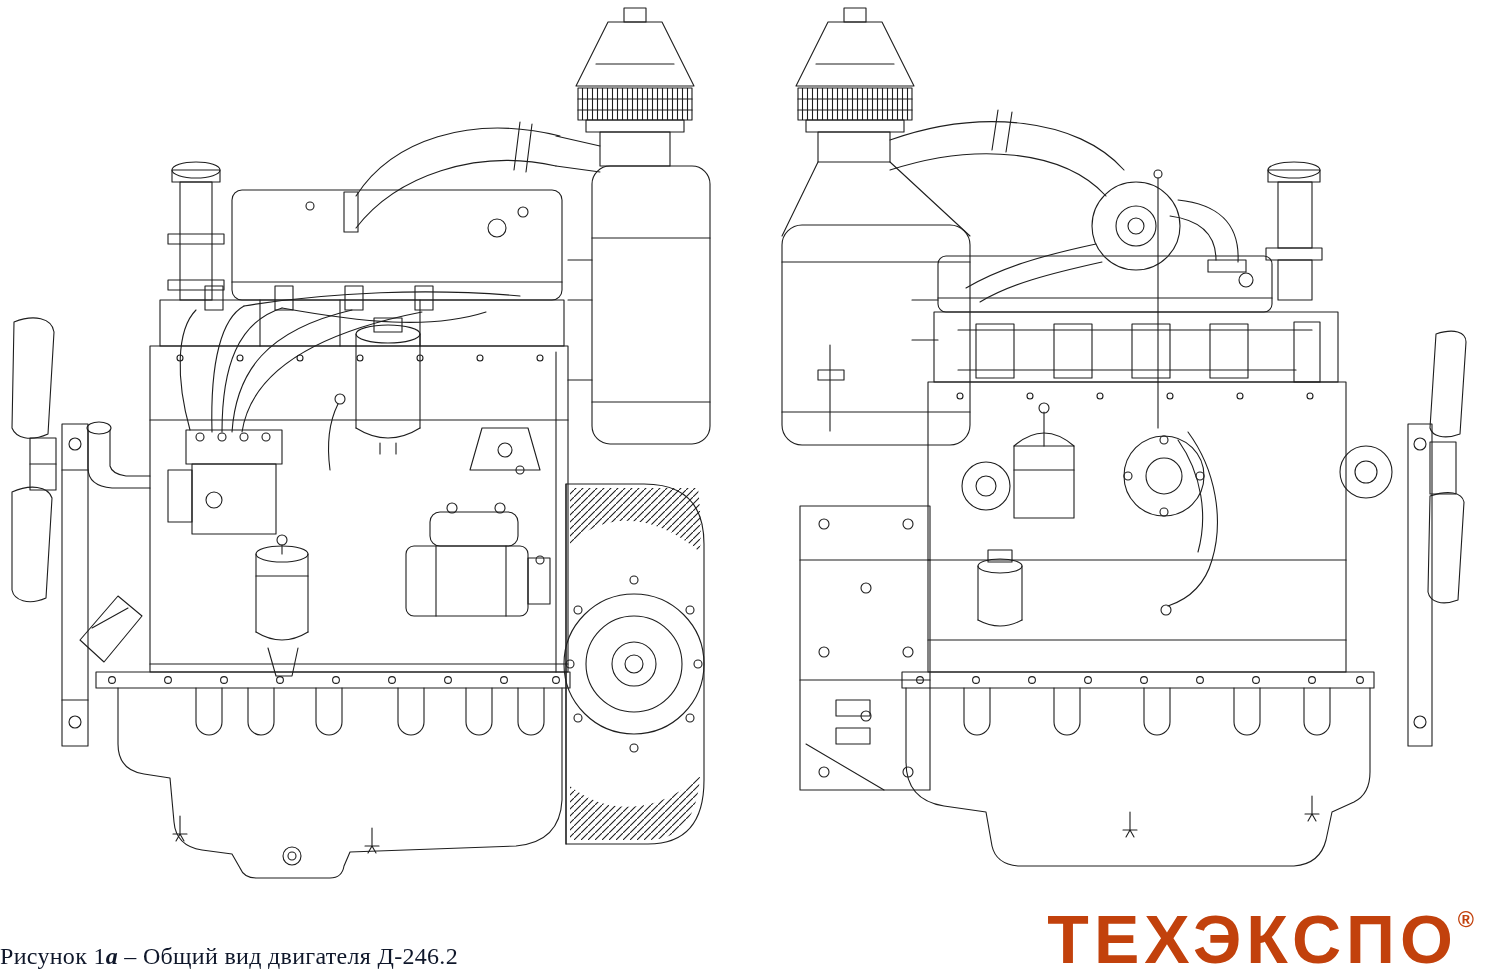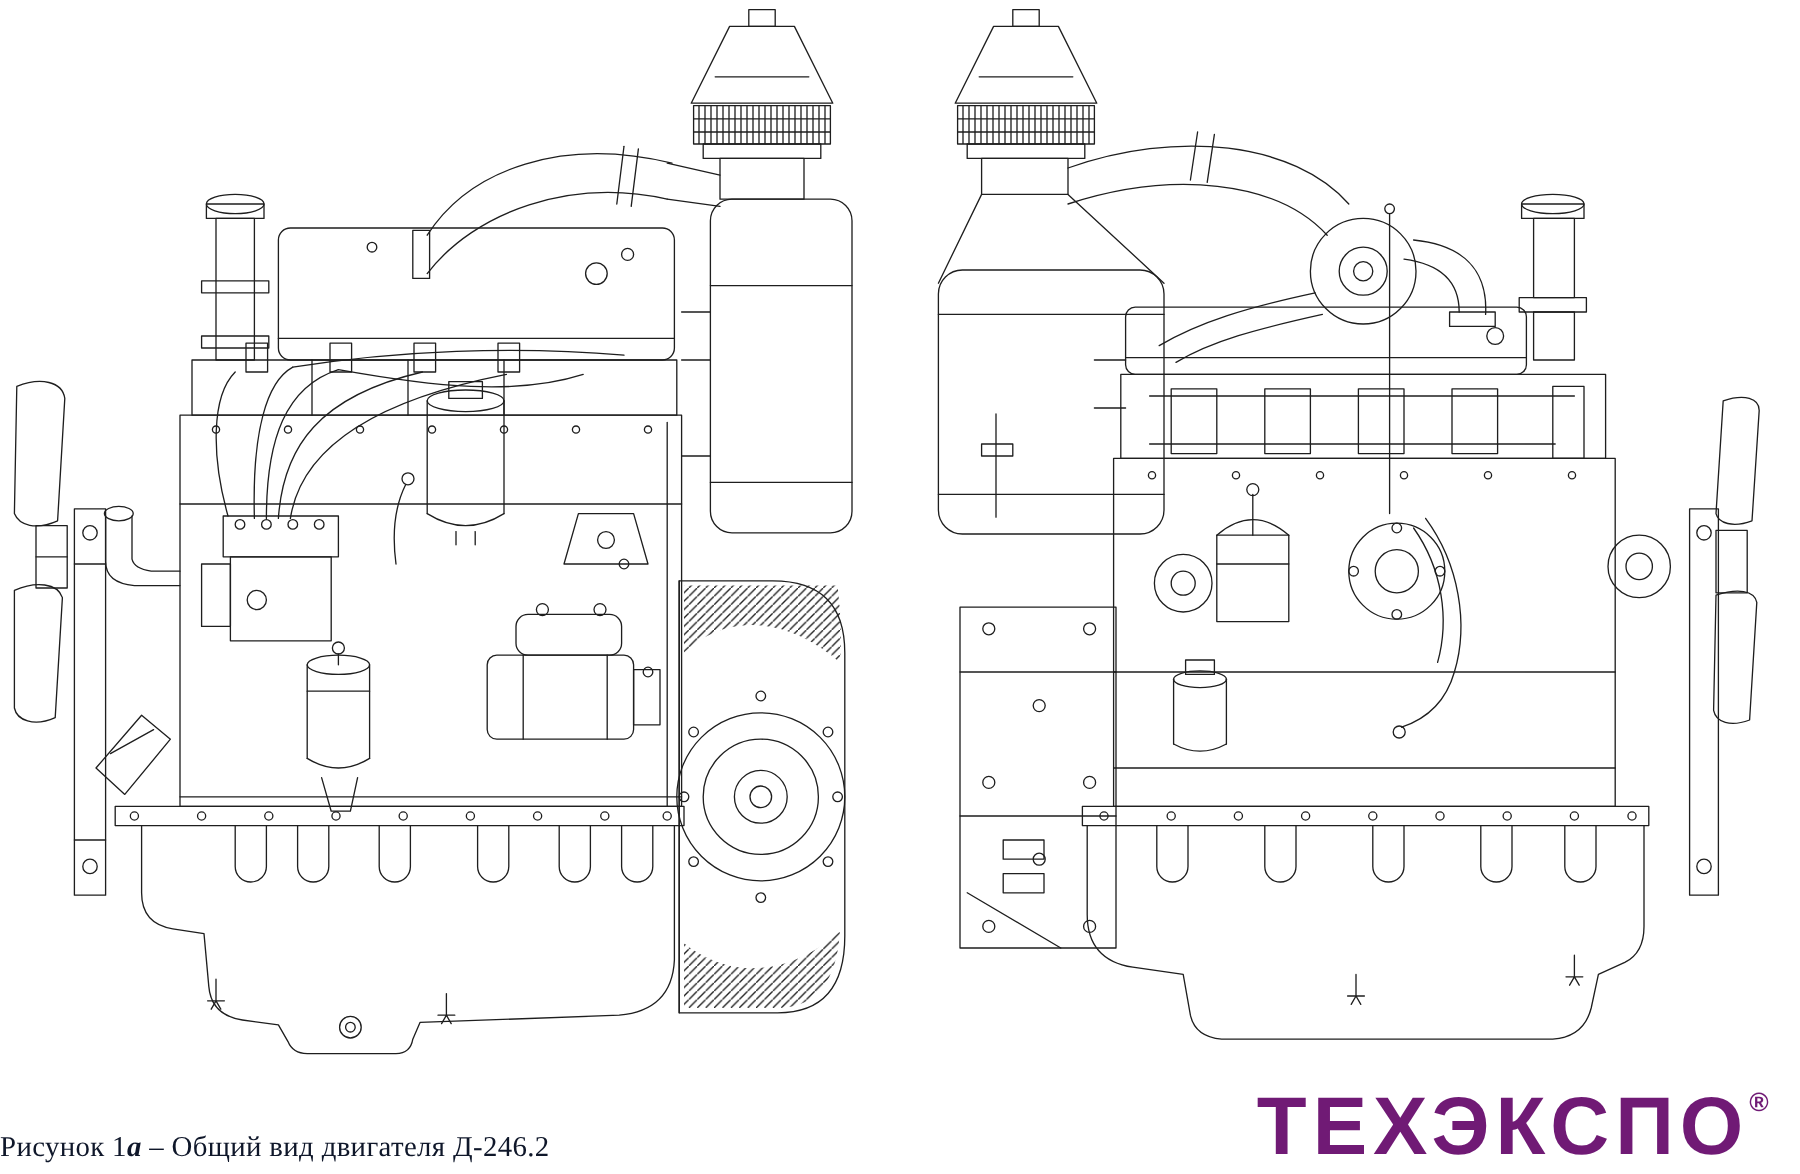--- a/index.html
+++ b/index.html
@@ -35,21 +35,21 @@
   .caption .cap-italic{ font-style:italic; font-weight:bold; }
 
   .watermark{
     position:absolute;
     right:26px;
     bottom:0px;
     font-family:"Liberation Sans", sans-serif;
     font-weight:700;
     font-size:68px;
     letter-spacing:5px;
-    color:#701a75;
+    color:#c2410c;
     user-select:none;
     white-space:nowrap;
   }
   .watermark .reg{
     font-size:22px;
     letter-spacing:0;
     position:relative;
     top:-36px;
   }
 </style>

